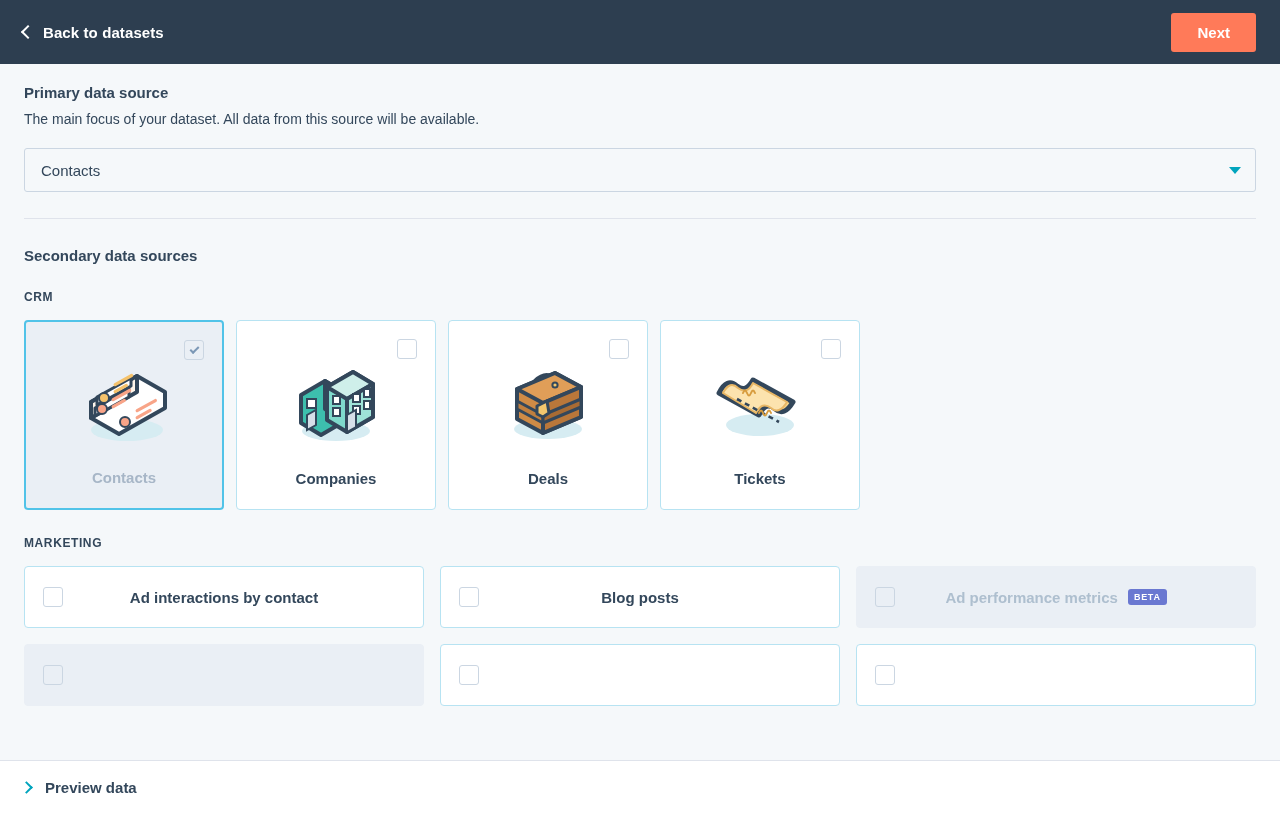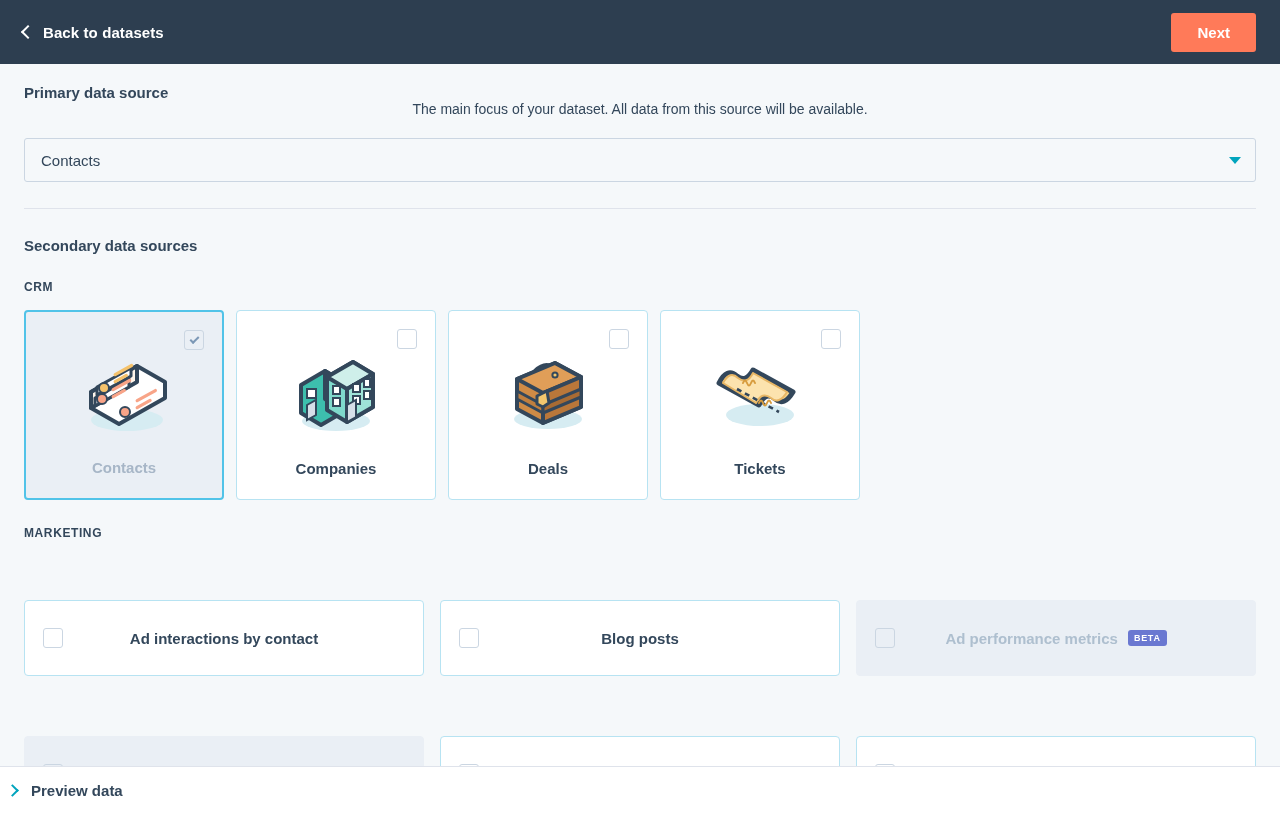--- a/index.html
+++ b/index.html
@@ -61,21 +61,21 @@
     margin-top: 26px;
     letter-spacing: .1px;
   }
   .section-head {
     font-size: 15px; font-weight: 700;
     color: #33475B;
     margin-top: 28px;
   }
   .section-desc {
     font-size: 14px; color: #33475B;
-    text-align: center;
+    margin-top: 10px;
   }
 
   
   .select-wrap {
     margin-top: 21px;
     height: 44px;
     background: #F5F8FA;
     border: 1px solid #CBD6E2;
     border-radius: 3px;
     display: flex; align-items: center;
@@ -145,29 +145,28 @@
   .tile-label {
     font-size: 15px; font-weight: 700;
     color: #33475B;
   }
   .tile.selected .tile-label { color: #A7B6C7; }
 
   
   .mk-row { display: flex; gap: 16px; margin-top: 16px; }
   .mk-card {
     flex: 1 1 0;
-    height: 76px;
+    height: 62px;
     background: #FFFFFF;
     border: 1px solid #B7E3F2;
     border-radius: 4px;
     display: flex; align-items: center;
     padding: 0 18px;
     position: relative;
     cursor: pointer;
-    margin-top: 44px;
   }
   .mk-card.disabled {
     background: #EAEFF5;
     border-color: #EAEFF5;
     cursor: default;
   }
   .mk-cb {
     width: 20px; height: 20px;
     border: 1px solid #CBD6E2;
     border-radius: 3px;
@@ -189,25 +188,25 @@
     font-size: 9px; font-weight: 700;
     letter-spacing: .7px;
     padding: 3px 6px;
     border-radius: 3px;
   }
 
   
   .bottombar {
     position: absolute;
     left: 0; right: 0; bottom: 0;
-    height: 47px;
+    height: 53px;
     background: #FFFFFF;
     border-top: 1px solid #DFE3EB;
     display: flex; align-items: center;
-    padding-left: 8px;
+    padding-left: 22px;
     z-index: 5;
   }
   .preview-toggle {
     display: flex; align-items: center; gap: 14px;
     cursor: pointer;
   }
   .chev-right {
     width: 9px; height: 9px;
     border-right: 2.4px solid #00A4BD;
     border-bottom: 2.4px solid #00A4BD;

